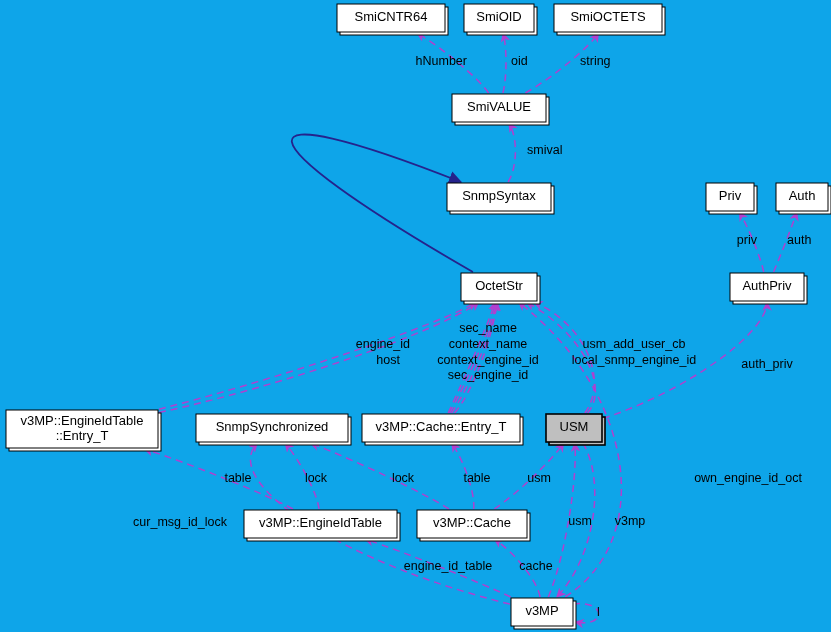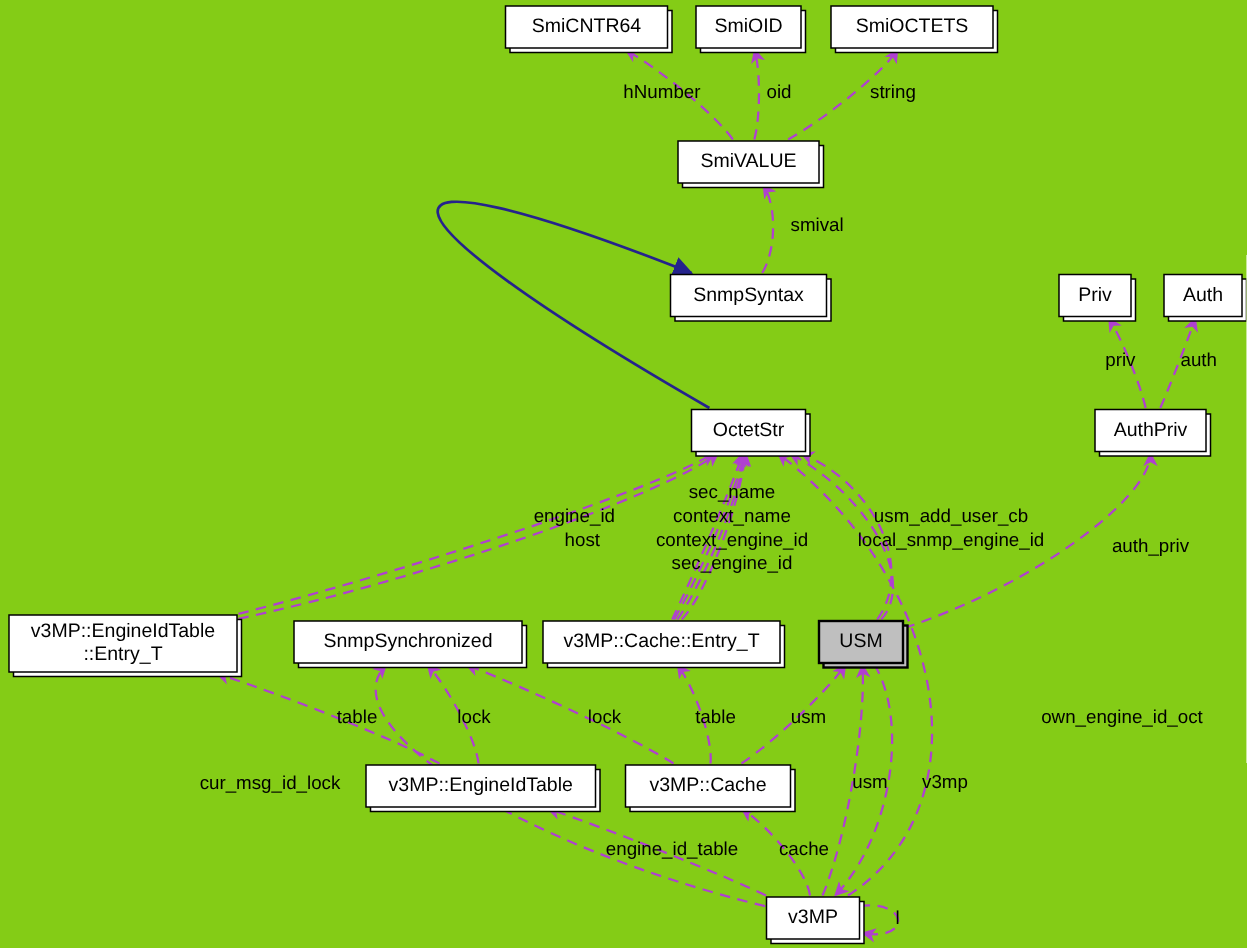--- a/index.html
+++ b/index.html
@@ -10,21 +10,21 @@
   body {
     width: 831px;
     height: 632px;
     font-family: "Liberation Sans", sans-serif;
     overflow: hidden;
   }
   #diagram-root {
     position: relative;
     width: 831px;
     height: 632px;
-    background: #84cc16;
+    background: #0ea5e9;
   }
   svg#uml-canvas {
     display: block;
     width: 831px;
     height: 632px;
   }
   .node-box rect {
     fill: #ffffff;
     stroke: #000000;
     stroke-width: 1;

